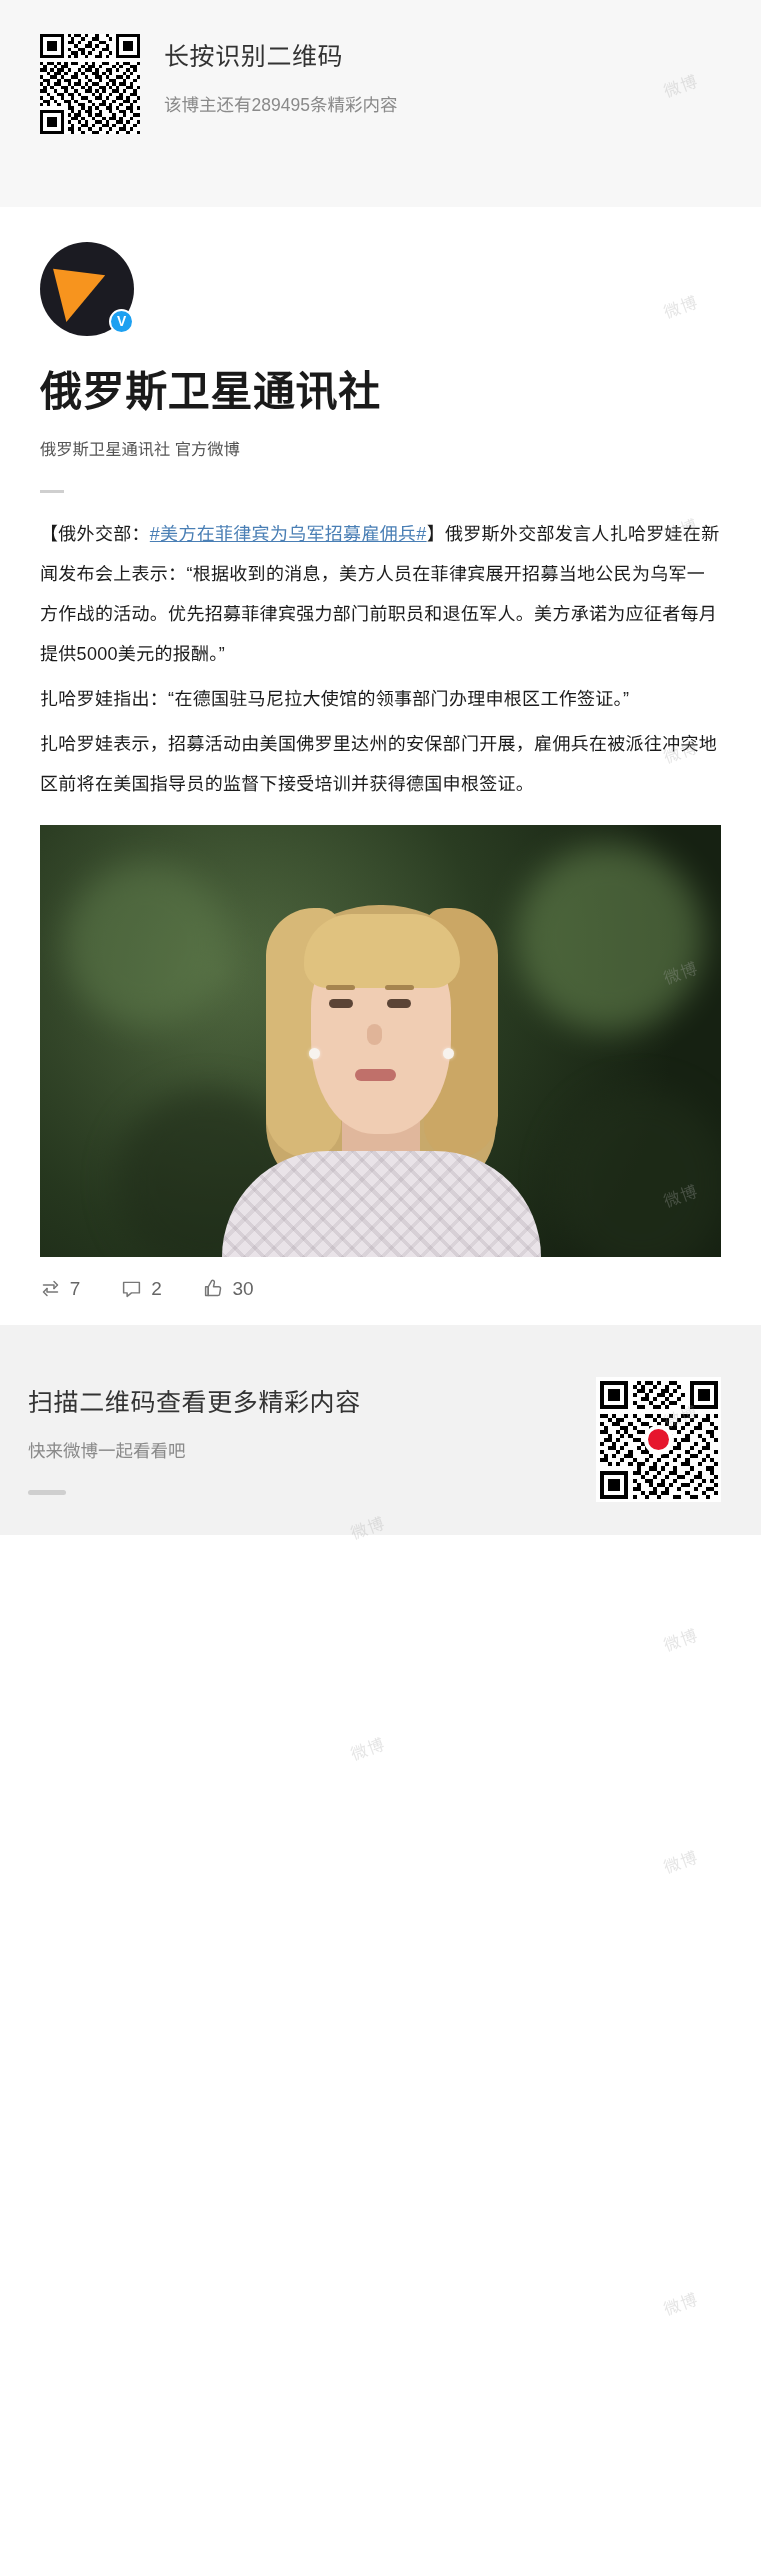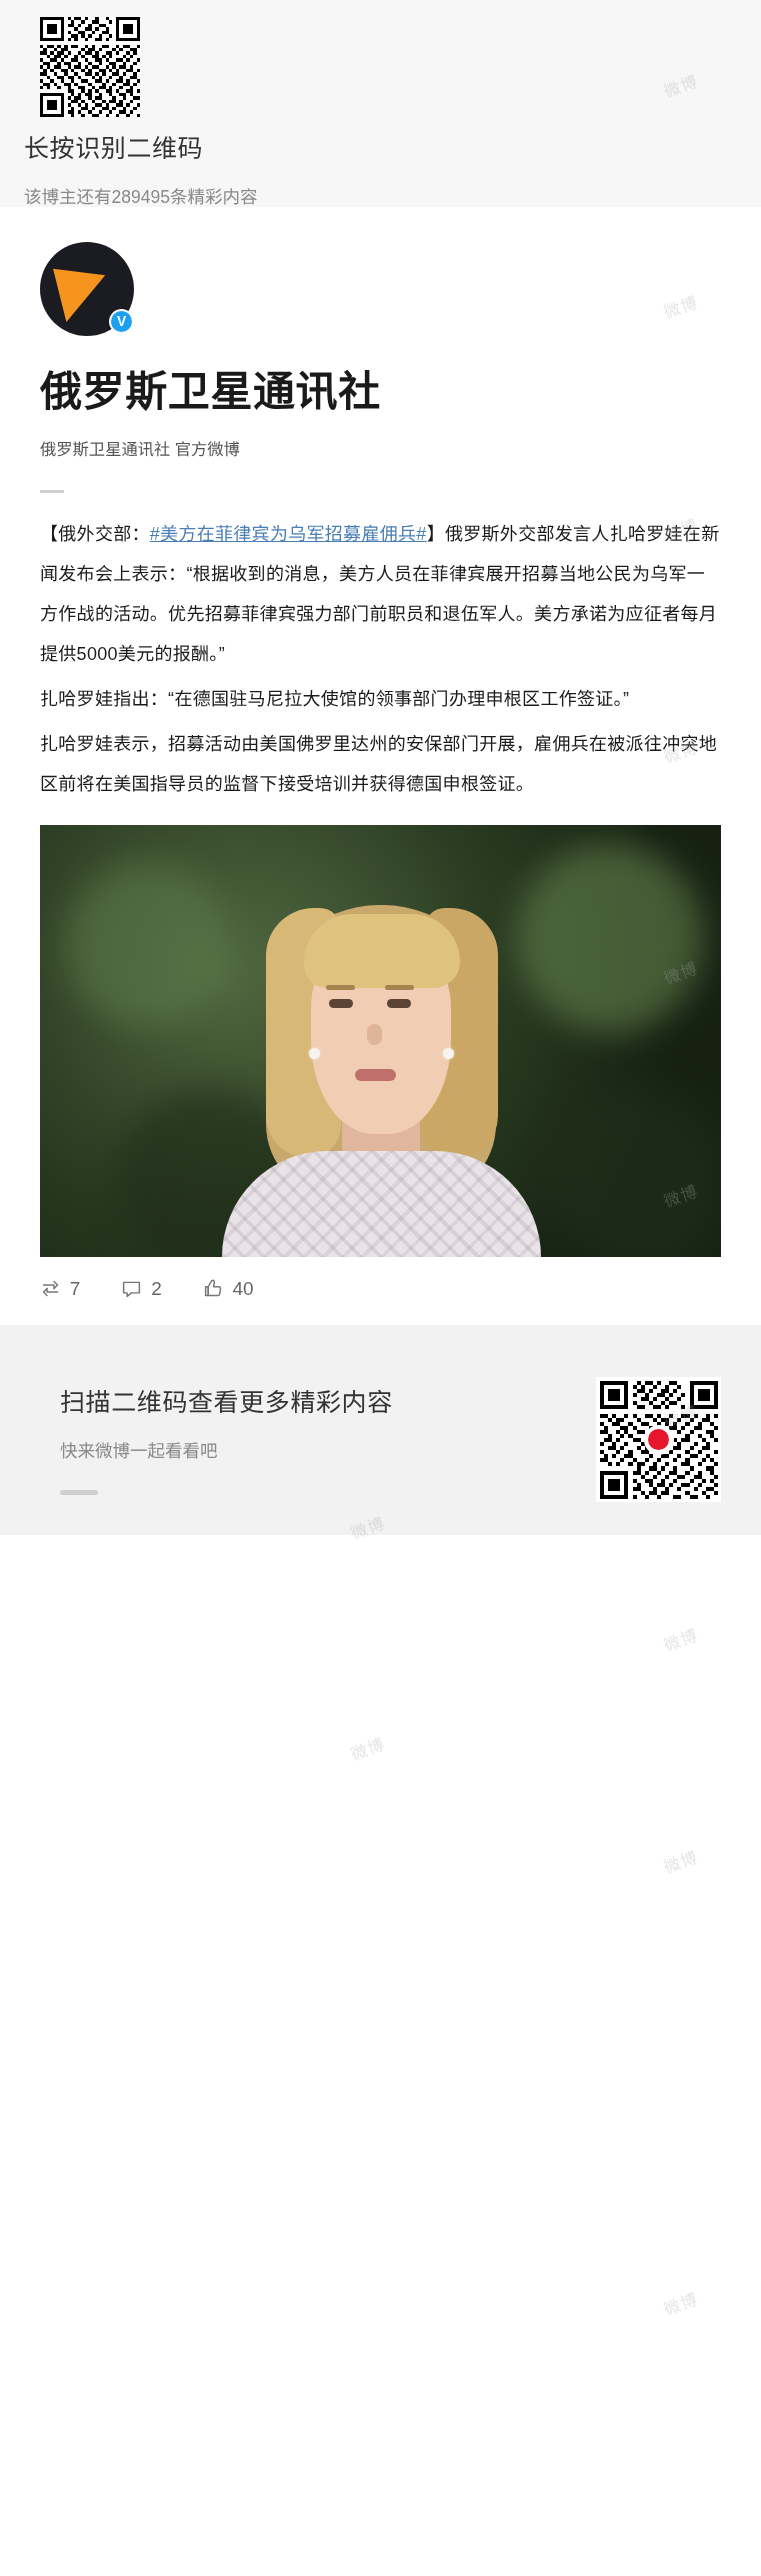--- a/index.html
+++ b/index.html
@@ -19,26 +19,25 @@
     width: 761px;
     min-height: 2576px;
     position: relative;
     background: #ffffff;
     overflow: hidden;
   }
 
   
   .top-banner {
     background: #f7f7f7;
-    padding: 8px 0 38px 0;
+    padding: 25px 0 38px 0;
     display: flex;
     align-items: flex-start;
     position: relative;
     height: 207px;
-    flex-direction: column;
   }
   .top-qr {
     margin-left: 40px;
     margin-top: 8.8px;
     width: 100px;
     height: 100px;
     flex: none;
   }
   .top-banner-text {
     margin-left: 24px;
@@ -327,21 +326,21 @@
   .action svg { display: block; }
 
   .gray-gap {
     height: 22.5px;
     background: #f2f2f2;
   }
 
   
   .bottom-banner {
     background: #f2f2f2;
-    padding: 35px 40px 40px 60px;
+    padding: 35px 40px 40px 28px;
     position: relative;
     min-height: 188px;
   }
   .bottom-title {
     font-size: 25px;
     color: #333333;
     letter-spacing: 0.6px;
   }
   .bottom-sub {
     margin-top: 19px;
@@ -695,21 +694,21 @@
       </span>
       <span>2</span>
     </div>
     <div class="action">
       <span>
         <svg width="21" height="21" viewBox="0 0 24 24" fill="none" stroke="#777" stroke-width="1.7" stroke-linejoin="round">
           <path d="M6 10 v10 H3 V10 z"></path>
           <path d="M6 10 l4-7 a2 2 0 0 1 3 2 l-1 5 h6 a2 2 0 0 1 2 2.3 l-1 6 a2 2 0 0 1-2 1.7 H6 z"></path>
         </svg>
       </span>
-      <span>40</span>
+      <span>30</span>
     </div>
   </div>
 
   <div class="gray-gap"></div>
 
   <div class="bottom-banner">
     <div class="bottom-title">扫描二维码查看更多精彩内容</div>
     <div class="bottom-sub">快来微博一起看看吧</div>
     <div class="bottom-bar"></div>
     <div class="bottom-qr">

